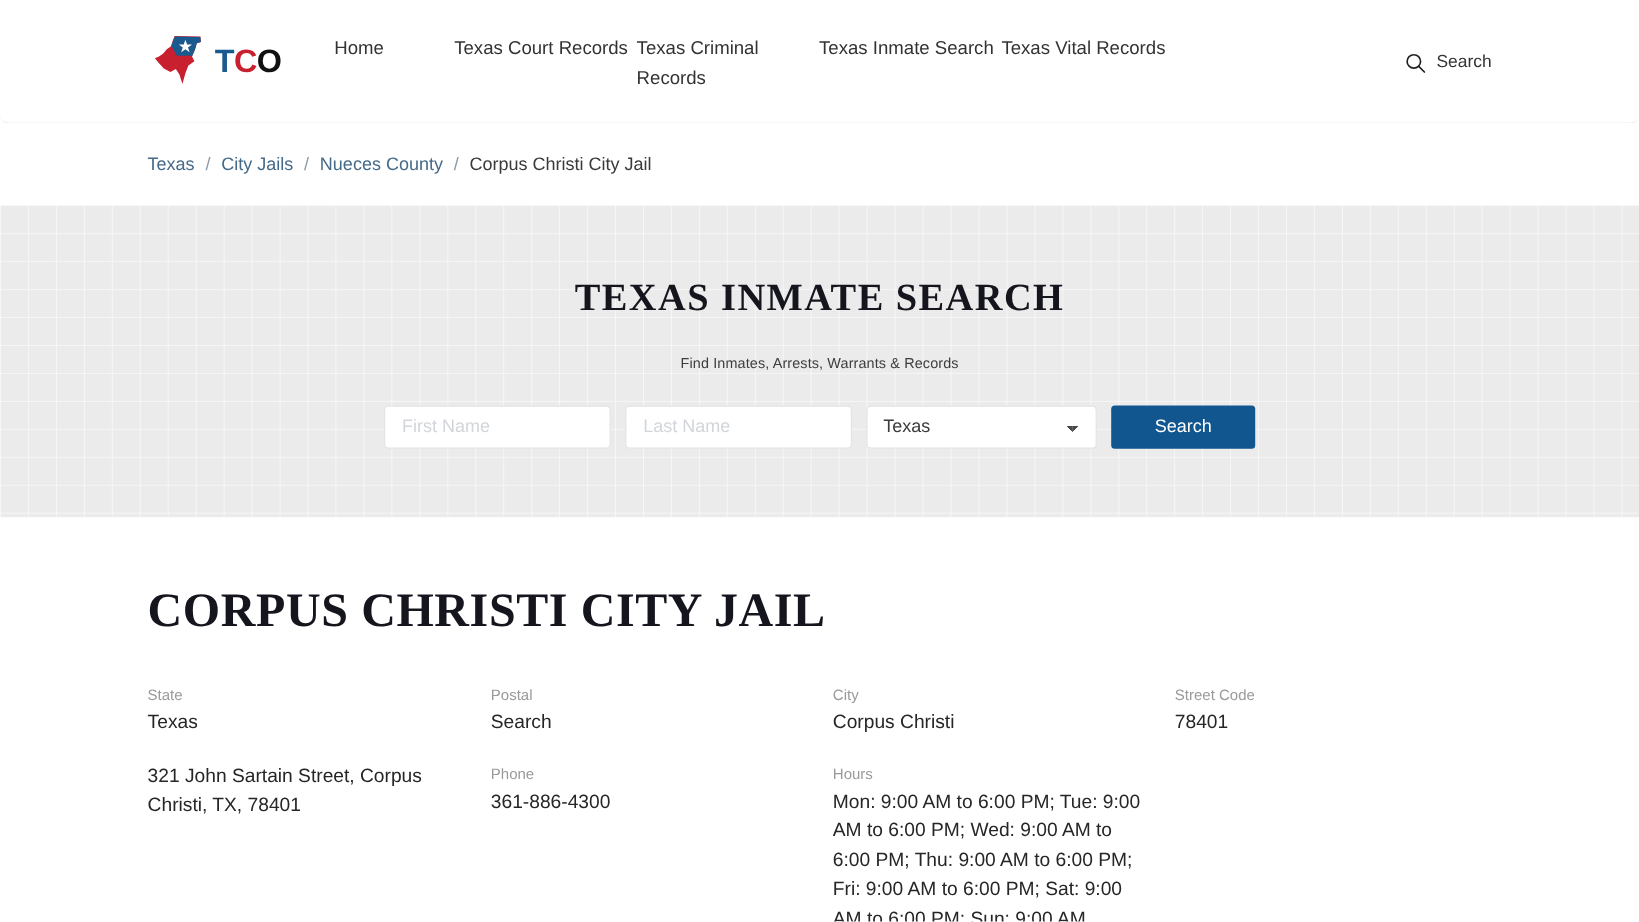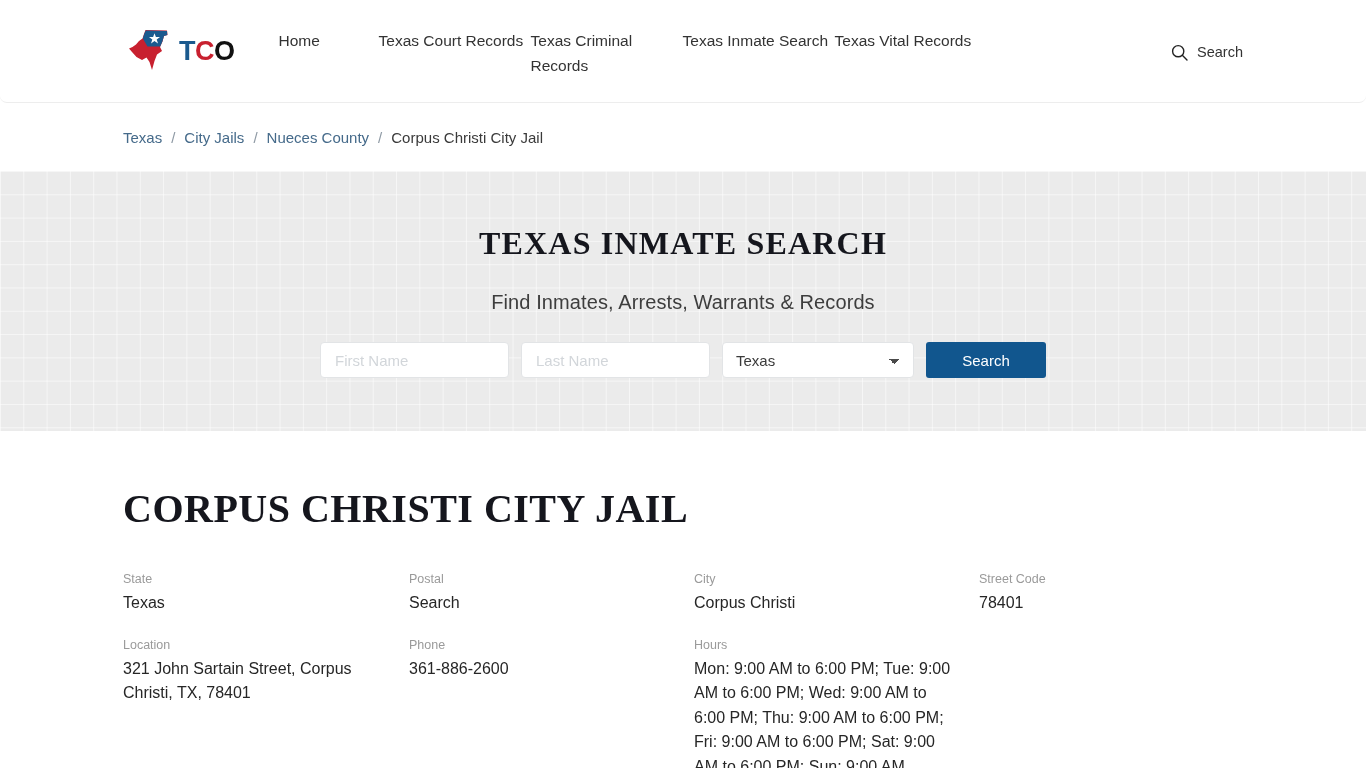--- a/index.html
+++ b/index.html
@@ -127,21 +127,21 @@
     font-family: "Liberation Serif", "DejaVu Serif", serif;
     font-size: 32px;
     font-weight: bold;
     letter-spacing: 1.2px;
     color: #15161d;
     text-transform: uppercase;
     line-height: 1.1;
     margin-bottom: 30px;
   }
   .hero-sub {
-    font-size: 20px;
+    font-size: 12px;
     color: #3d3d3d;
     margin-bottom: 28px;
     letter-spacing: 0.1px;
   }
   .hero-form {
     display: flex;
     align-items: center;
     gap: 12px;
   }
   .field {
@@ -300,26 +300,25 @@
       <div class="detail-cell">
         <div class="detail-label">City</div>
         <div class="detail-value">Corpus Christi</div>
       </div>
       <div class="detail-cell">
         <div class="detail-label">Street Code</div>
         <div class="detail-value">78401</div>
       </div>
 
       <div class="detail-cell">
-        <div class="detail-label">Location</div>
         <div class="detail-value">321 John Sartain Street, Corpus Christi, TX, 78401</div>
       </div>
       <div class="detail-cell">
         <div class="detail-label">Phone</div>
-        <div class="detail-value">361-886-2600</div>
+        <div class="detail-value">361-886-4300</div>
       </div>
       <div class="detail-cell">
         <div class="detail-label">Hours</div>
         <div class="detail-value">Mon: 9:00 AM to 6:00 PM; Tue: 9:00 AM to 6:00 PM; Wed: 9:00 AM to 6:00 PM; Thu: 9:00 AM to 6:00 PM; Fri: 9:00 AM to 6:00 PM; Sat: 9:00 AM to 6:00 PM; Sun: 9:00 AM</div>
       </div>
       <div class="detail-cell"></div>
     </div>
   </main>
 
 </div>

